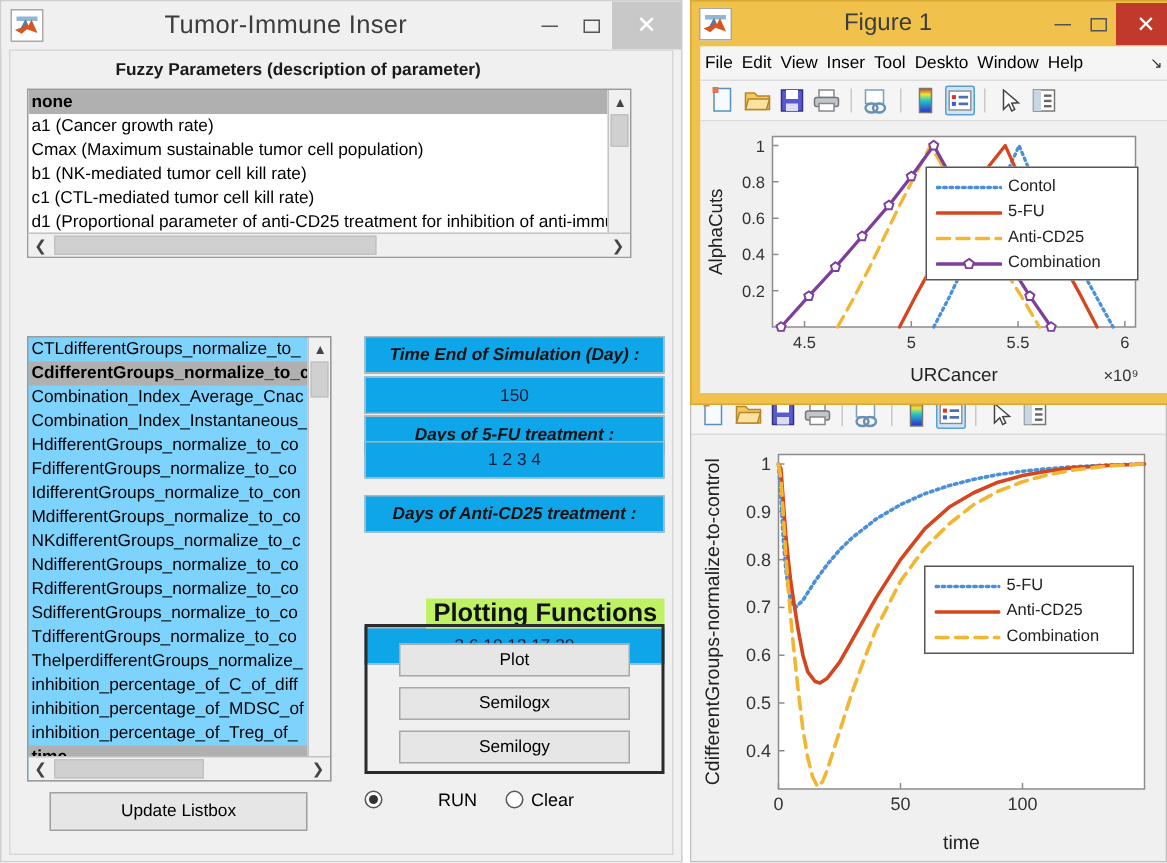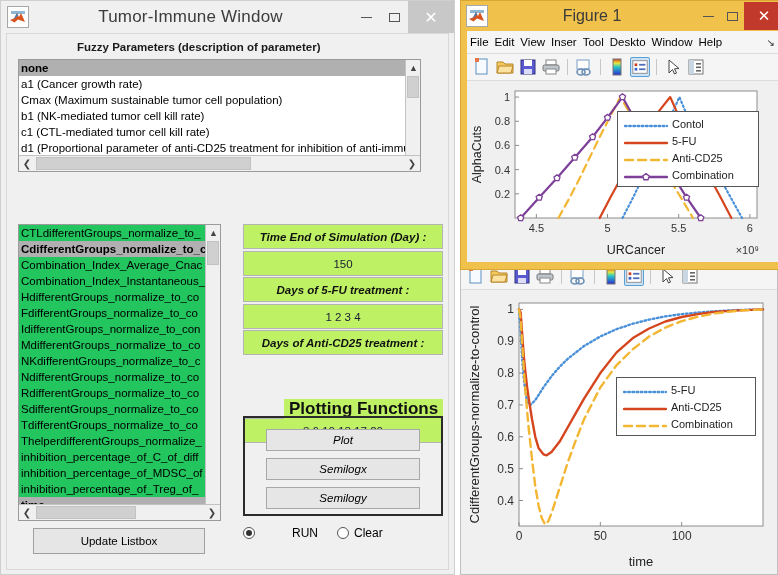--- a/index.html
+++ b/index.html
@@ -97,51 +97,51 @@
   .hscroll .arrow.left{left:0;}
   .hscroll .arrow.right{right:0;}
   .hscroll .thumb{
     position:absolute;top:1px;height:13px;background:#d0d0d0;border:1px solid #c2c2c2;
     box-sizing:border-box;
   }
 
   
   #var-listbox{
     position:absolute;left:11px;top:190px;width:203px;height:297px;
-    background:#22c55e;border:1px solid #9b9b9b;box-sizing:border-box;overflow:hidden;
+    background:#7dd3fc;border:1px solid #9b9b9b;box-sizing:border-box;overflow:hidden;
   }
 
   #update-btn{
     position:absolute;left:26px;top:494px;width:172px;height:26px;
     background:#e6e6e6;border:1px solid #a0a0a0;box-sizing:border-box;
     font-size:11.5px;color:#000;display:flex;align-items:center;justify-content:center;
   }
 
   
   .field{
     position:absolute;left:236px;width:200px;height:25px;
-    background:#bef264;border:1px solid #b4b4b4;box-sizing:border-box;
+    background:#0ea5e9;border:1px solid #b4b4b4;box-sizing:border-box;
     display:flex;align-items:center;justify-content:center;
     font-size:11.5px;color:#1a1a38;
   }
   .field.lbl{font-style:italic;font-weight:bold;color:#111;}
 
   #plot-group{
     position:absolute;left:236px;top:382px;width:200px;height:100px;
     border:2px solid #2b2b2b;box-sizing:border-box;
   }
   #plot-group-title{
     position:absolute;left:277px;top:365px;font-size:17px;color:#111;
     background:#bef264;padding:0 5px;font-weight:bold;
   }
   .plotbtn{
     position:absolute;left:259px;width:154px;height:22px;
     background:#e6e6e6;border:1px solid #a8a8a8;box-sizing:border-box;
     display:flex;align-items:center;justify-content:center;
-    font-size:11.5px;color:#000;font-style:italic;
+    font-size:11.5px;color:#000;
   }
   .radio-wrap{position:absolute;display:flex;align-items:center;gap:5px;font-size:12px;color:#000;}
   .radio{
     width:12px;height:12px;border-radius:50%;border:1.3px solid #555;
     background:#fff;box-sizing:border-box;position:relative;
   }
   .radio.on:after{
     content:"";position:absolute;left:2px;top:2px;width:6px;height:6px;
     border-radius:50%;background:#333;
   }
@@ -203,21 +203,21 @@
 
   <div id="main-window">
 
     <div id="main-titlebar">
       <div class="matlab-icon">
         <svg width="16" height="13" viewBox="0 0 16 13">
           <path d="M0 9 L4 7.5 L7 2 L9 6 L11 2 L15 11 L8 8.5 L4.5 11.5 Z" fill="#d9541e"></path>
           <path d="M0 9 L4 7.5 L7 2 L8.2 4.5 L5 7.5 Z" fill="#4a7fb5"></path>
         </svg>
       </div>
-      <div id="main-title">Tumor-Immune Window</div>
+      <div id="main-title">Tumor-Immune Inser</div>
       <div class="win-btns">
         <div class="win-btn min">
             <span class="dash"></span>
           </div>
         <div class="win-btn">
             <span class="sq"></span>
           </div>
         <div id="main-close">✕</div>
       </div>
     </div>
@@ -279,21 +279,21 @@
           <div class="thumb" style="left:17px;width:100px;"></div>
           <div class="arrow right">❯</div>
         </div>
       </div>
 
       <div id="update-btn">Update Listbox</div>
 
       <div class="field lbl" style="top:190px;">Time End of Simulation (Day) :</div>
       <div class="field" style="top:217px;">150</div>
       <div class="field lbl" style="top:243px;">Days of 5-FU treatment :</div>
-      <div class="field" style="top:270px;text-align:right;">1 2 3 4</div>
+      <div class="field" style="top:260px;text-align:right;">1 2 3 4</div>
       <div class="field lbl" style="top:296px;">Days of Anti-CD25 treatment :</div>
       <div class="field" style="top:337px;margin-top:47px;">3 6 10 13 17 20</div>
 
       <div id="plot-group-title">Plotting Functions</div>
       <div id="plot-group"></div>
       <div class="plotbtn" style="top:395px;">Plot</div>
       <div class="plotbtn" style="top:424px;">Semilogx</div>
       <div class="plotbtn" style="top:453px;">Semilogy</div>
 
       <div class="radio-wrap" style="left:236px;top:492px;gap:37px;">

